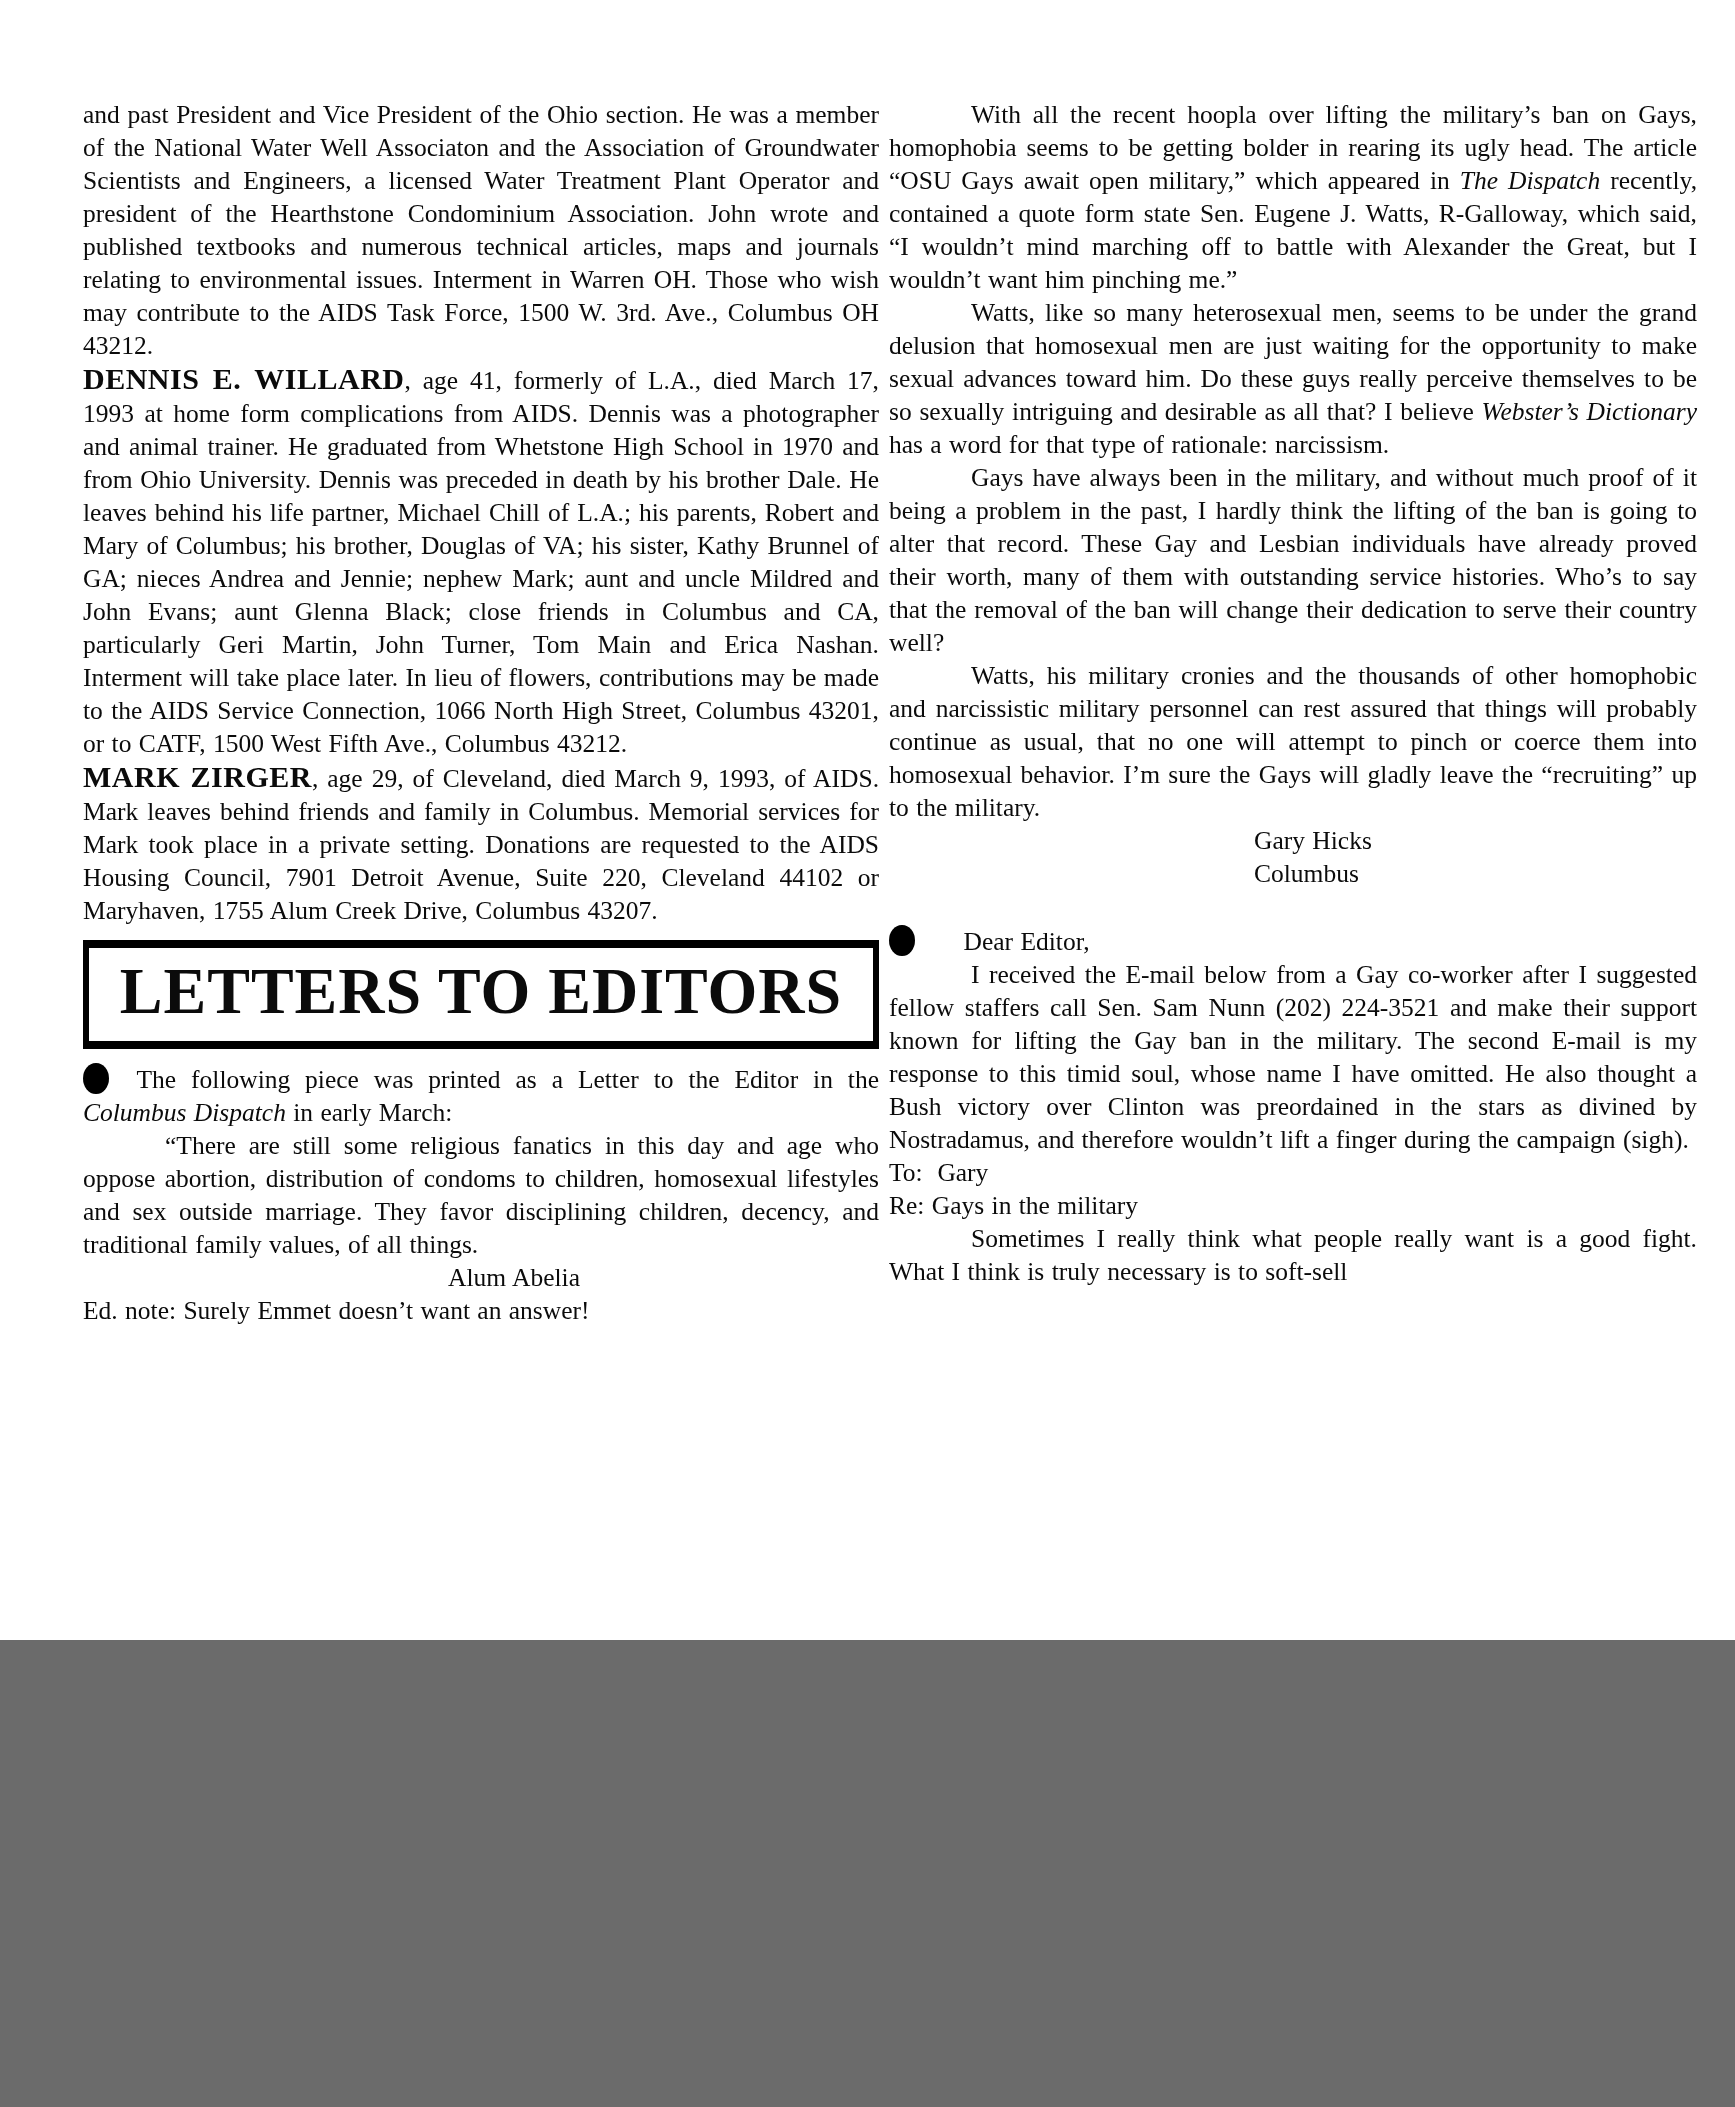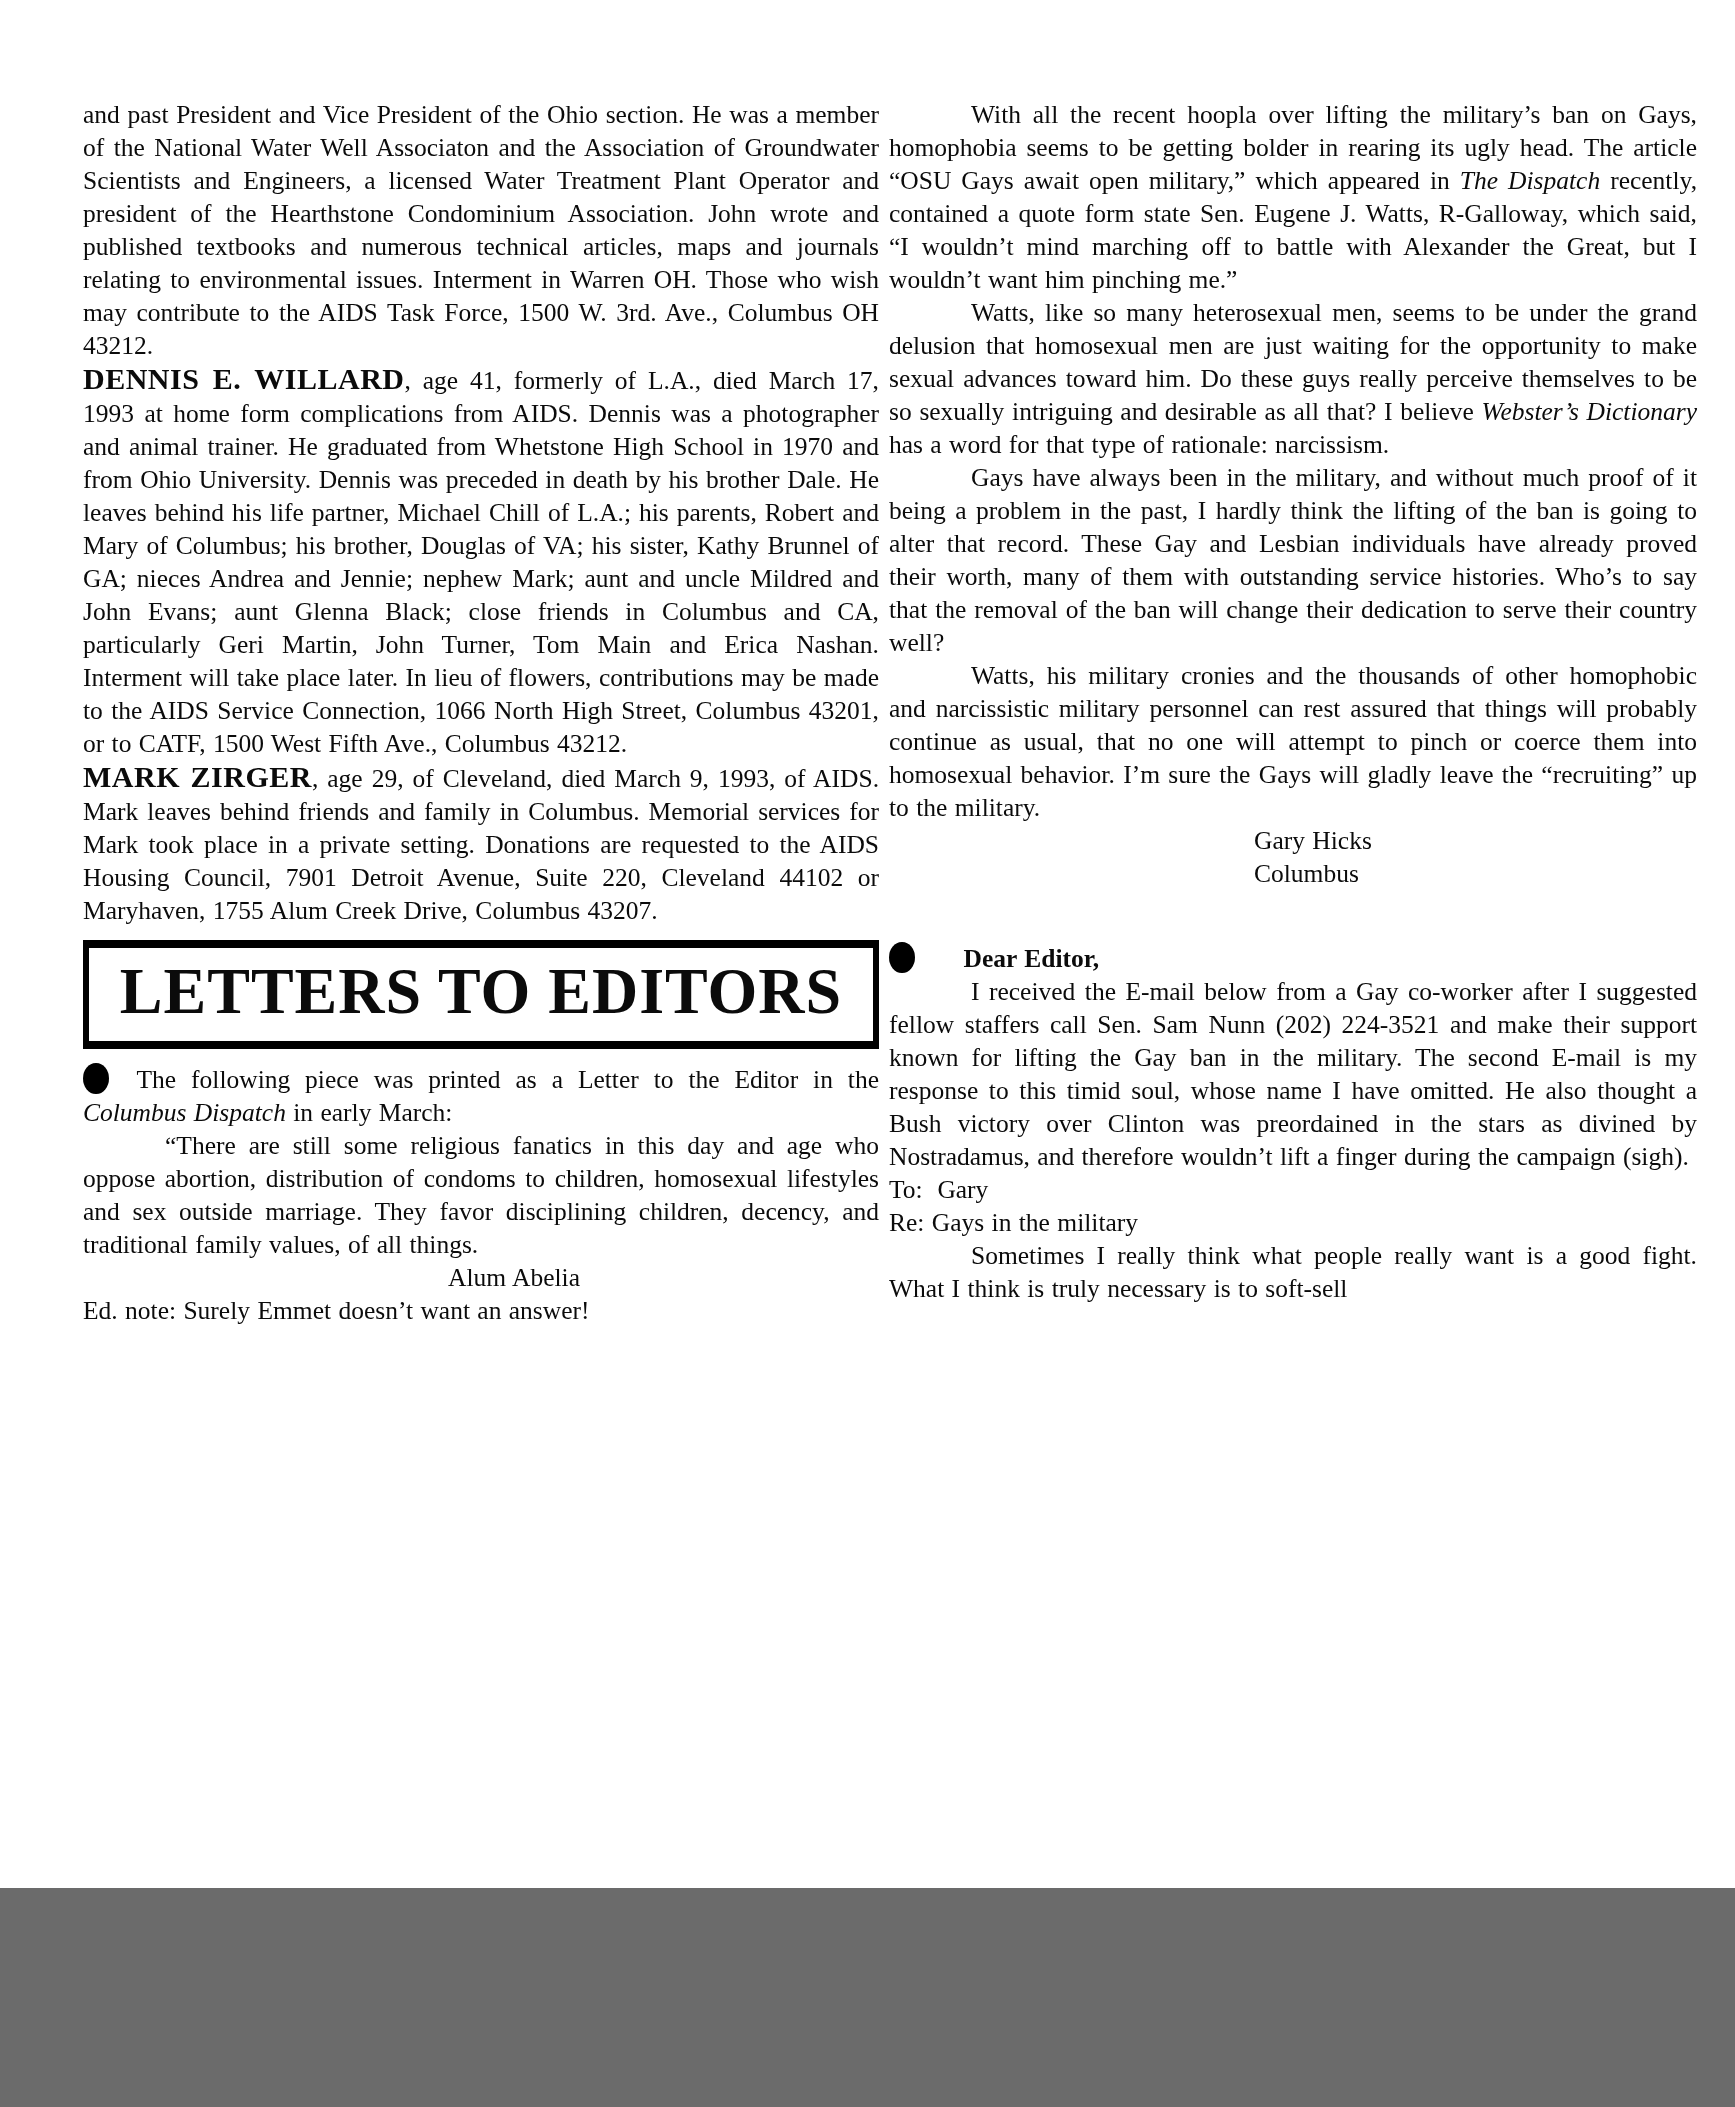--- a/index.html
+++ b/index.html
@@ -1,18 +1,18 @@
 <!DOCTYPE html>
 <html style="font-size:7.8px"><head>
 <meta charset="utf-8">
 <style>
   * { margin:0; padding:0; box-sizing:border-box; }
   html,body { background:#6b6b6b; }
   .page {
-    width:1735px; height:1888px;
+    width:1735px; height:1640px;
     background:#ffffff;
     position:relative;
     overflow:hidden;
     font-family:"Liberation Serif","DejaVu Serif",serif;
     color:#0b0b0b;
   }
   .col { position:absolute; top:98px; }
   #col-left  { left:83px;  width:796px; }
   #col-right { left:889px; width:808px; }
 
@@ -30,21 +30,21 @@
   .seg-b { font-weight:bold; font-size:30px; line-height:33px; letter-spacing:0.5px; }
 
   .bullet {
     display:inline-block;
     width:25.5px; height:31px;
     background:#000;
     border-radius:50%;
     vertical-align:-5.9px;
     margin-right:28px;
   }
-  .block.gap-wide { margin-top:52px;font-weight:bold; }
+  .block.gap-wide { margin-top:35px; }
   .block.gap-wide .bullet { margin-right:49px; }
 
   .block-sig  { text-align:left; padding-left:365px; }
   .block-memo { text-align:left; white-space:pre-wrap; }
 
   .header-box {
     border:6.4px solid #000;
     border-top-width:8.3px;
     border-bottom-width:8.3px;
     margin:12.7px 0 13.7px 0;

